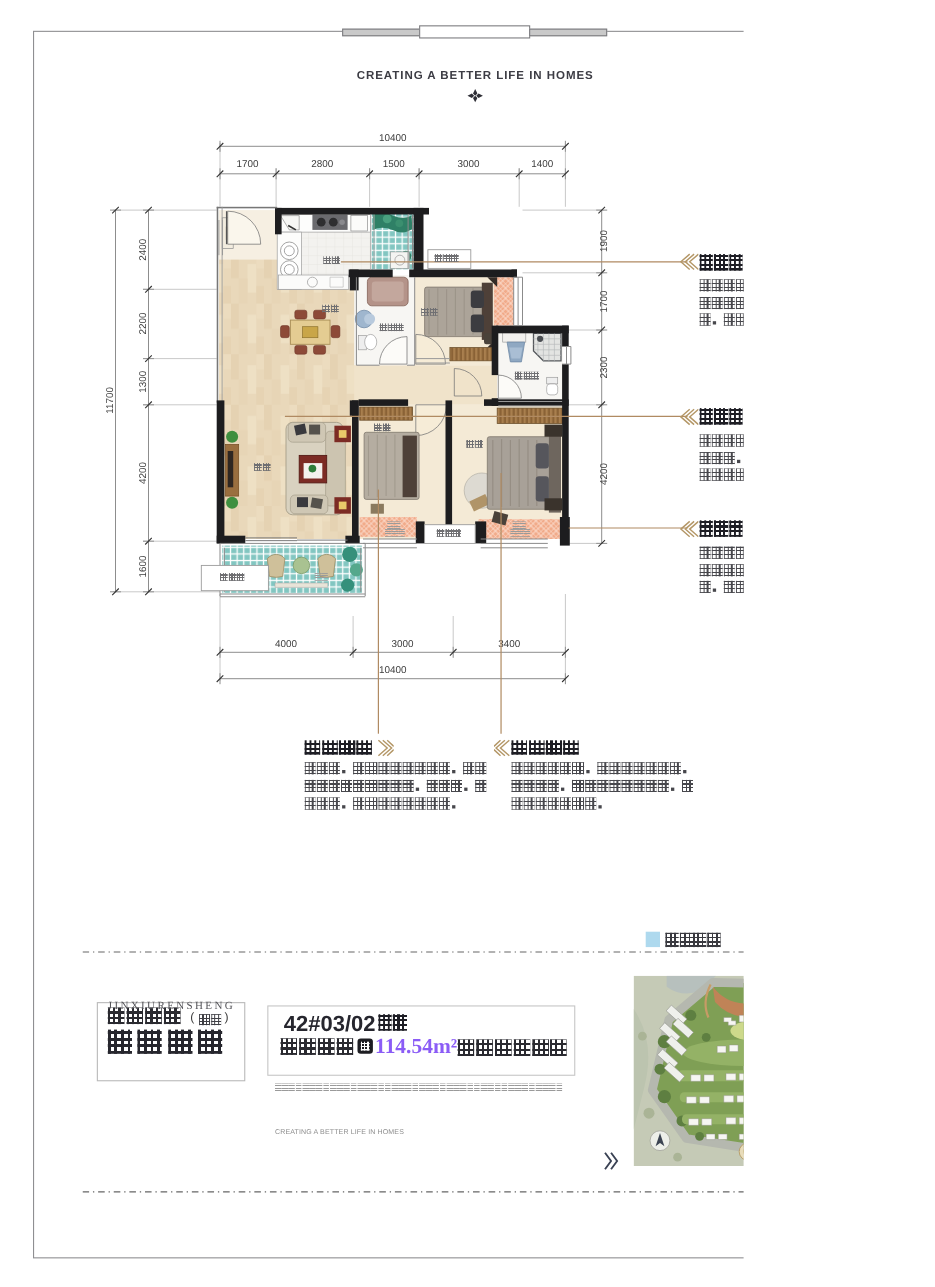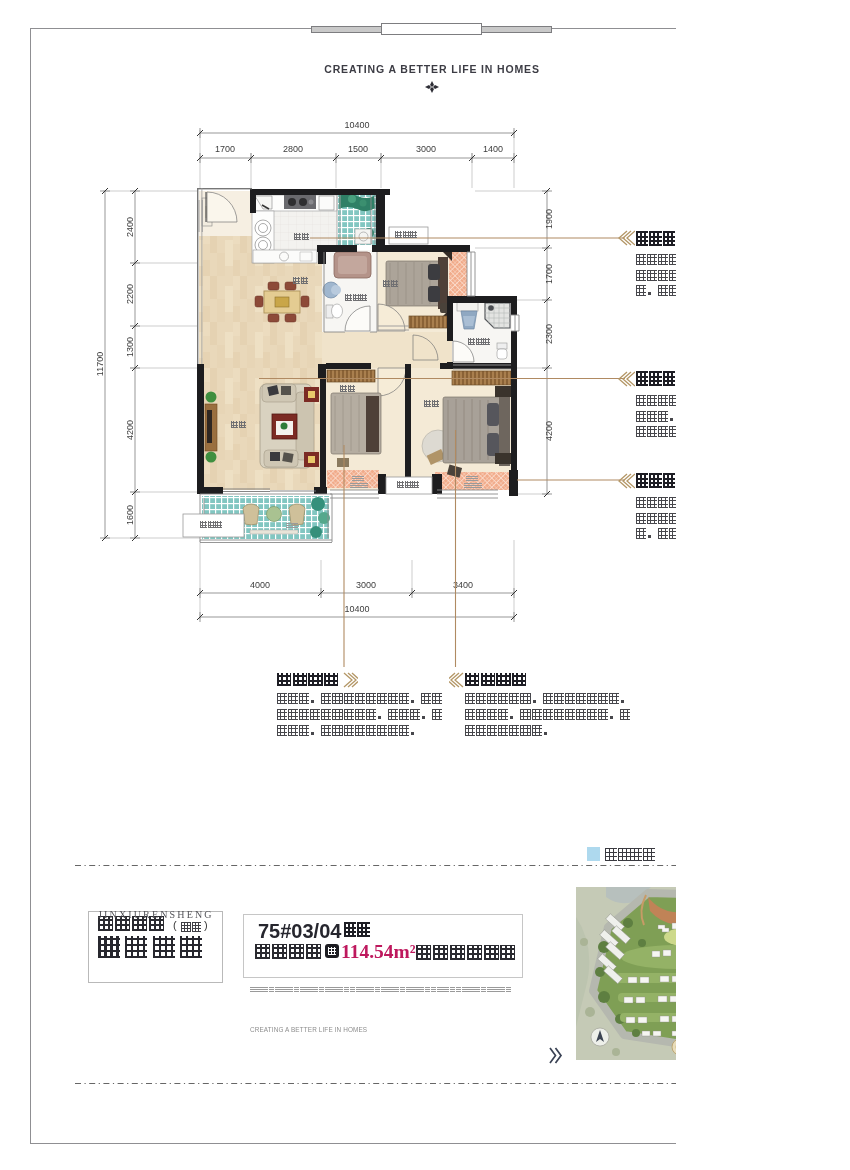--- a/index.html
+++ b/index.html
@@ -668,31 +668,31 @@
 <div class="abs" style="left:173px;top:919px;font-size:11px;color:#3a3a3a;font-family:'Liberation Sans',sans-serif">(</div>
 <div class="abs" style="left:181px;top:922px"><span class="zh t11"><i></i><i></i></span></div>
 <div class="abs" style="left:204px;top:919px;font-size:11px;color:#3a3a3a;font-family:'Liberation Sans',sans-serif">)</div>
 
 <div class="abs" style="left:98px;top:936px"><span class="zh t23"><i></i><i></i><i></i><i></i></span></div>
 
 <div class="abs" style="left:98px;top:909px;font-family:'Liberation Serif',serif;font-size:10px;letter-spacing:2.15px;color:#55555a">JINXIURENSHENG</div>
 
 <div class="abs" style="left:243px;top:914px;width:278px;height:62px;border:1px solid #c6c6c6"></div>
 
-<div class="abs" style="left:258px;top:920px;font-size:20px;font-weight:bold;color:#26262e;font-family:'Liberation Sans',sans-serif">75#03/04</div>
+<div class="abs" style="left:258px;top:920px;font-size:20px;font-weight:bold;color:#26262e;font-family:'Liberation Sans',sans-serif">42#03/02</div>
 <div class="abs" style="left:344px;top:922px"><span class="zh t17"><i></i><i></i></span></div>
 
 <div class="abs" style="left:255px;top:944px"><span class="zh t16"><i></i><i></i><i></i><i></i></span></div>
 
 <div class="abs" style="left:325px;top:944px;width:14px;height:14px;background:#1d1d22;border-radius:3px"></div>
 <div class="abs" style="left:328px;top:947px;width:8px;height:8px;background:
  repeating-linear-gradient(90deg,#fff 0 1px,rgba(0,0,0,0) 1px 3px),
  repeating-linear-gradient(0deg,#fff 0 1px,rgba(0,0,0,0) 1px 3px)"></div>
 
-<div class="abs" style="left:341px;top:941px;font-family:'Liberation Serif',serif;font-size:19.5px;font-weight:bold;color:#be185d">114.54m²</div>
+<div class="abs" style="left:341px;top:941px;font-family:'Liberation Serif',serif;font-size:19.5px;font-weight:bold;color:#8b5cf6">114.54m²</div>
 
 <div class="abs" style="left:416px;top:945px"><span class="zh t16"><i></i><i></i><i></i><i></i><i></i><i></i></span></div>
 
 <div class="abs" style="left:250px;top:985px"><span class="zh t7">
 <i></i><i></i><i></i><i></i><i></i><i></i><i></i><i></i><i></i><i></i><i></i><i></i><i></i><i></i><i></i><i></i><i></i><i></i><i></i><i></i><i></i><i></i><i></i><i></i><i></i><i></i><i></i><i></i><i></i><i></i><i></i><i></i><i></i><i></i><i></i><i></i><i></i><i></i><i></i><i></i><i></i><i></i></span></div>
 
 <div class="abs" style="left:250px;top:1026px;font-size:6.4px;letter-spacing:0.12px;color:#8d8d8d">CREATING A BETTER LIFE IN HOMES</div>
 
 <svg class="abs" style="left:75px;top:1082px" width="686" height="3" viewBox="0 0 686 3">
 <path d="M0 1.5 H686" stroke="#666" stroke-width="1" stroke-dasharray="6 3.5 1.2 3.5" fill="none"></path>

